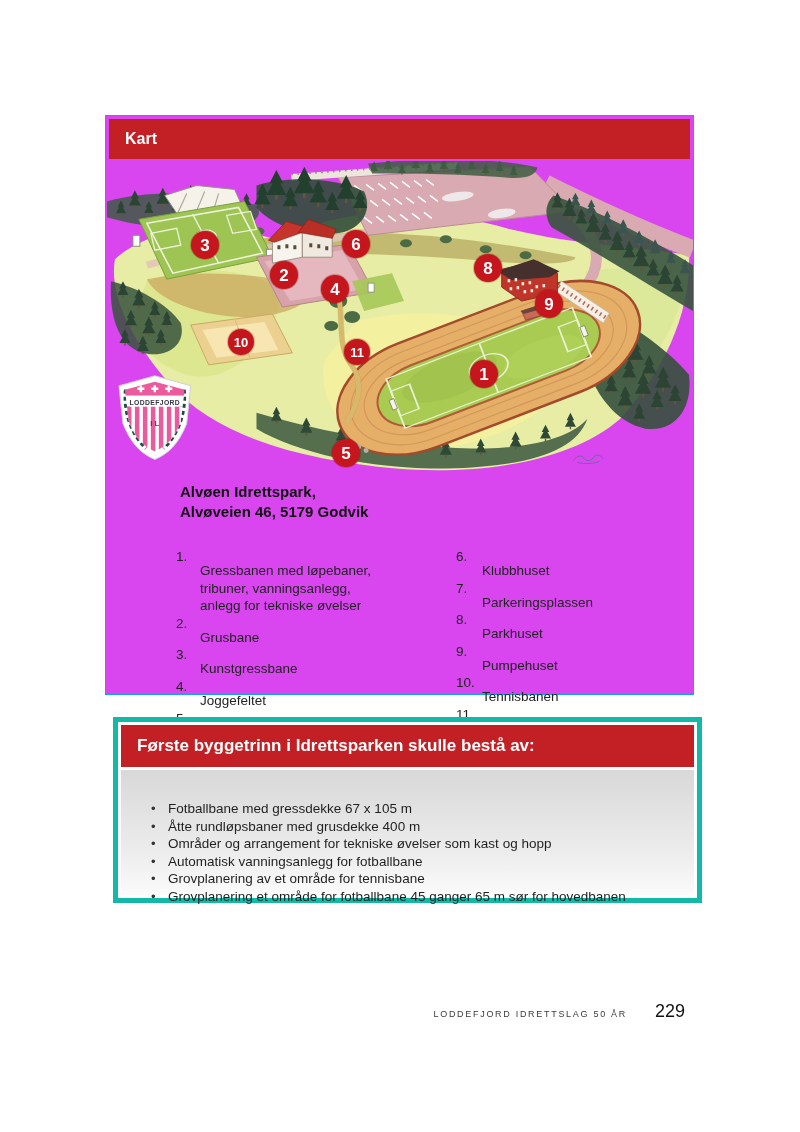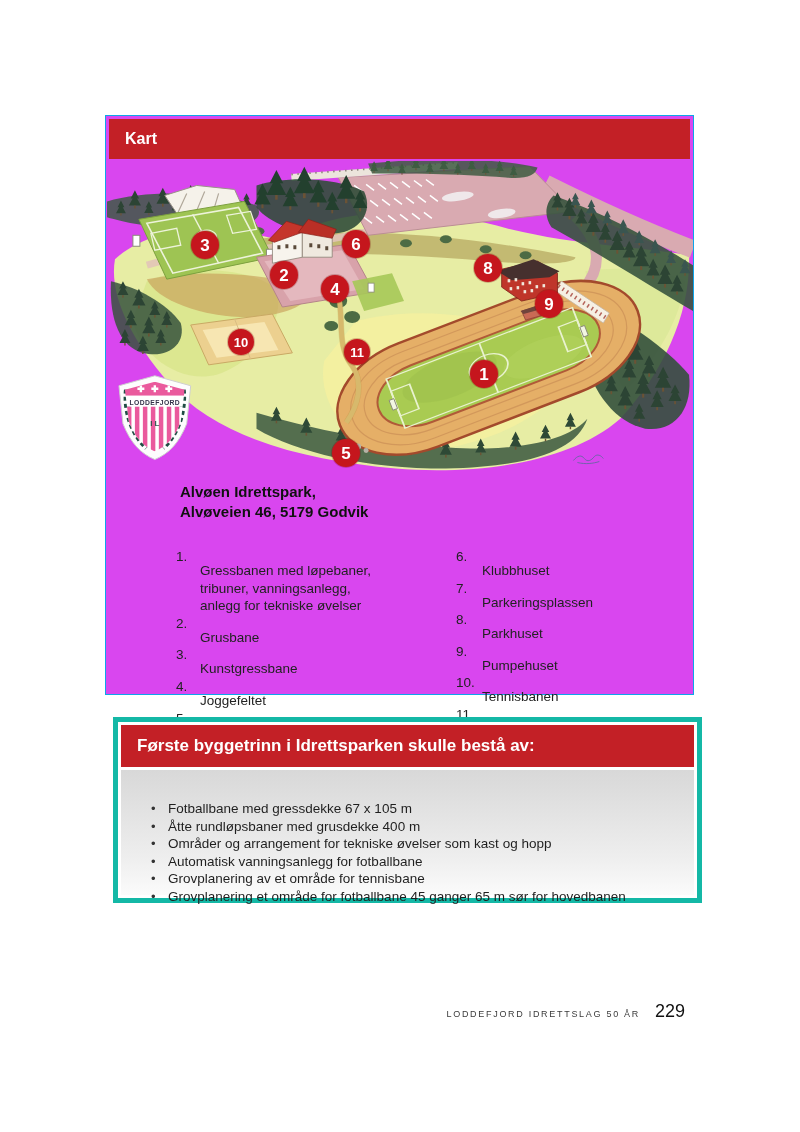--- a/index.html
+++ b/index.html
@@ -30,21 +30,21 @@
   
   .box2{position:absolute;left:105px;top:717px;width:589px;height:186px;
         border:5px solid #14b8a6;background:#fff;box-sizing:border-box;margin-left:8px;}
   .box2 .red-header{height:42px;font-size:17px;}
   .box2-content{position:absolute;left:3px;right:3px;top:48px;bottom:3px;
         background:linear-gradient(#d8d8d8,#eeeeee 70%,#fbfbfb);}
   .bullets{margin:0;padding:30px 20px 0 28px;list-style:none;font-size:13.5px;line-height:17.6px;color:#1f1f1f;}
   .bullets li{position:relative;padding-left:19px;}
   .bullets li::before{content:"•";position:absolute;left:2px;top:0;font-size:13px;color:#333;}
   
-  .footer{position:absolute;top:1001px;right:115px;display:flex;align-items:baseline;gap:15px;}
+  .footer{position:absolute;top:1001px;right:115px;display:flex;align-items:baseline;gap:28px;}
   .footer-label{font-size:9px;letter-spacing:1.7px;color:#3a3a3a;}
   .footer-page{font-size:18px;color:#111;}
 </style>
 </head>
 <body>
 
 <div class="page">
 
   <div class="box1">
     <div class="red-header">

